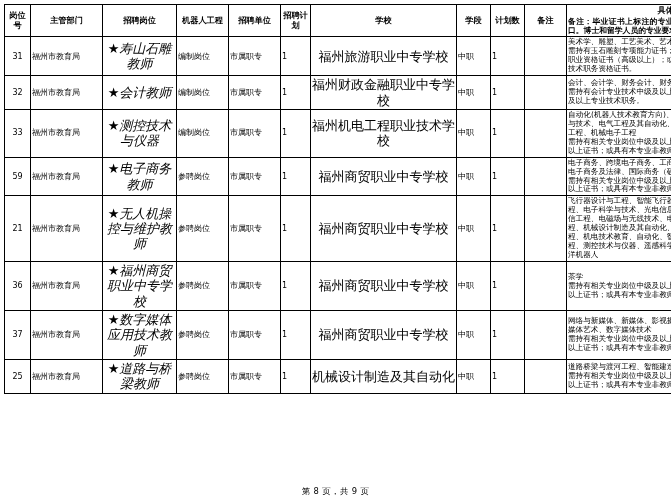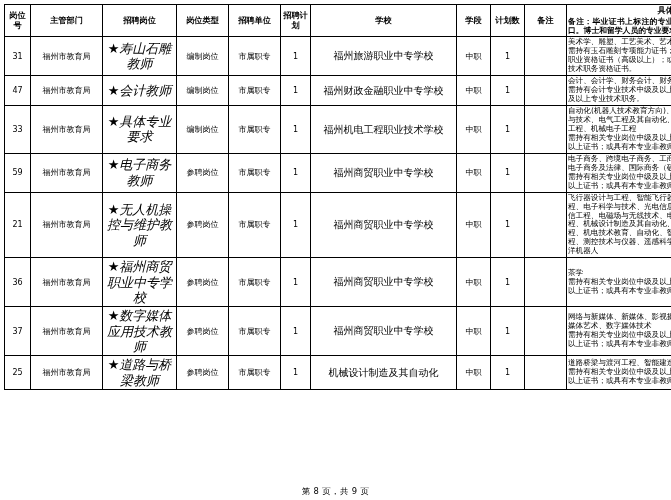--- a/index.html
+++ b/index.html
@@ -63,37 +63,37 @@
   col.c-type    { width: 52px; }
   col.c-unit    { width: 52px; }
   col.c-plan    { width: 30px; }
   col.c-school  { width: 146px; }
   col.c-stage   { width: 34px; }
   col.c-count   { width: 34px; }
   col.c-remark  { width: 42px; }
   col.c-req     { width: 231px; }
 
   td.cell-center {
-    text-align: center;
+    text-align: left;
     font-size: 8px;
   }
   td.cell-no {
     text-align: center;
     font-size: 8px;
     margin-left: 21px;
   }
   td.cell-post {
     text-align: center;
     font-size: 13px;
     line-height: 1.25;
     font-style: italic;
   }
   td.cell-school {
     text-align: center;
-    font-size: 10px;
+    font-size: 13px;
   }
   td.cell-remark {
     text-align: center;
     font-size: 8px;
   }
   td.cell-req {
     text-align: left;
     font-size: 7.6px;
     line-height: 1.25;
     padding: 1px 2px;
@@ -131,21 +131,21 @@
         <col class="c-stage">
       <col class="c-count">
         <col class="c-remark">
         <col class="c-req">
     </colgroup>
     <thead>
       <tr>
         <th>岗位号</th>
         <th>主管部门</th>
         <th>招聘岗位</th>
-        <th>岗位类型</th>
+        <th>机器人工程</th>
         <th>招聘单位</th>
         <th>招聘计划</th>
         <th>学校</th>
         <th>学段</th>
         <th>计划数</th>
         <th>备注</th>
         <th class="th-spec">
           <span class="spec-title">具体专业要求</span>
           <span class="spec-note">备注：毕业证书上标注的专业名称与所属学科岗位表所列专业对口。博士和留学人员的专业要求按相近原则认定。</span>
         </th>
@@ -162,39 +162,39 @@
           <td class="cell-school">福州旅游职业中专学校</td>
           <td class="cell-center">中职</td>
           <td class="cell-center">1</td>
           <td class="cell-remark"></td>
           <td class="cell-req">
             <span class="req-line">美术学、雕塑、工艺美术、艺术硕士专业（美术、艺术设计）</span>
             <span class="req-line">需持有玉石雕刻专项能力证书；或工艺品雕刻工职业技能等级证书或职业资格证书（高级以上）；或具有本专业非教师系列中级以上专业技术职务资格证书。</span>
           </td>
         </tr>
         <tr>
-          <td class="cell-no">47</td>
+          <td class="cell-no">32</td>
           <td class="cell-center">福州市教育局</td>
           <td class="cell-post">★会计教师</td>
           <td class="cell-center">编制岗位</td>
           <td class="cell-center">市属职专</td>
           <td class="cell-center">1</td>
           <td class="cell-school">福州财政金融职业中专学校</td>
           <td class="cell-center">中职</td>
           <td class="cell-center">1</td>
           <td class="cell-remark"></td>
           <td class="cell-req">
             <span class="req-line">会计、会计学、财务会计、财务管理、财务会计教育。</span>
             <span class="req-line">需持有会计专业技术中级及以上资格；或具有本专业非教师系列中级及以上专业技术职务。</span>
           </td>
         </tr>
         <tr>
           <td class="cell-no">33</td>
           <td class="cell-center">福州市教育局</td>
-          <td class="cell-post">★具体专业要求</td>
+          <td class="cell-post">★测控技术与仪器</td>
           <td class="cell-center">编制岗位</td>
           <td class="cell-center">市属职专</td>
           <td class="cell-center">1</td>
           <td class="cell-school">福州机电工程职业技术学校</td>
           <td class="cell-center">中职</td>
           <td class="cell-center">1</td>
           <td class="cell-remark"></td>
           <td class="cell-req">
             <span class="req-line">自动化(机器人技术教育方向)、机械设计制造及其自动化、智能科学与技术、电气工程及其自动化、控制科学与工程、机器人工程、机械工程、机械电子工程</span>
             <span class="req-line">需持有相关专业岗位中级及以上职业技能等级证书或职业资格中级及以上证书；或具有本专业非教师系列中级及以上专业技术职务。</span>

